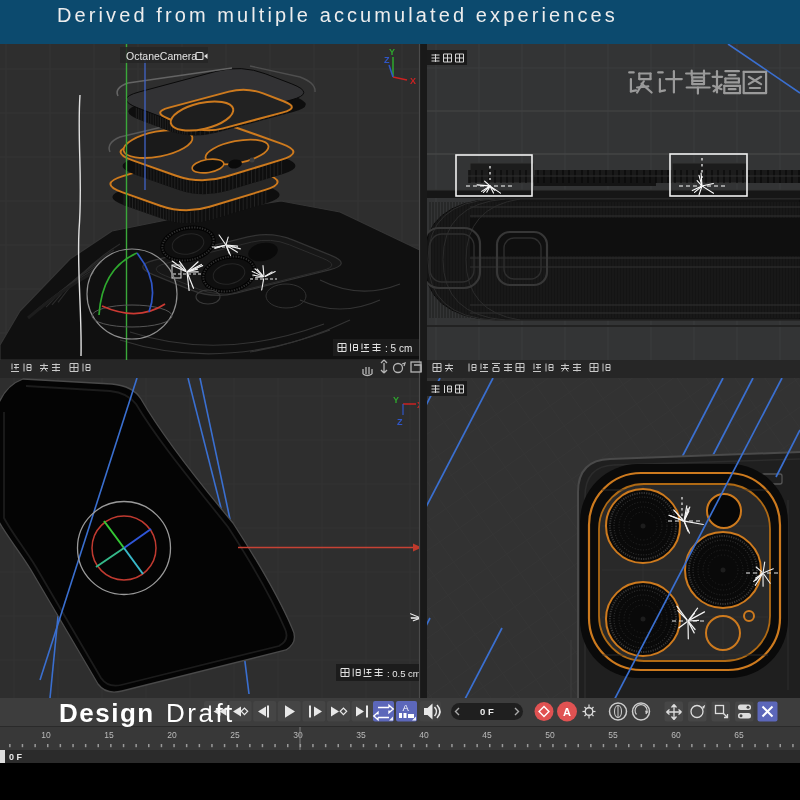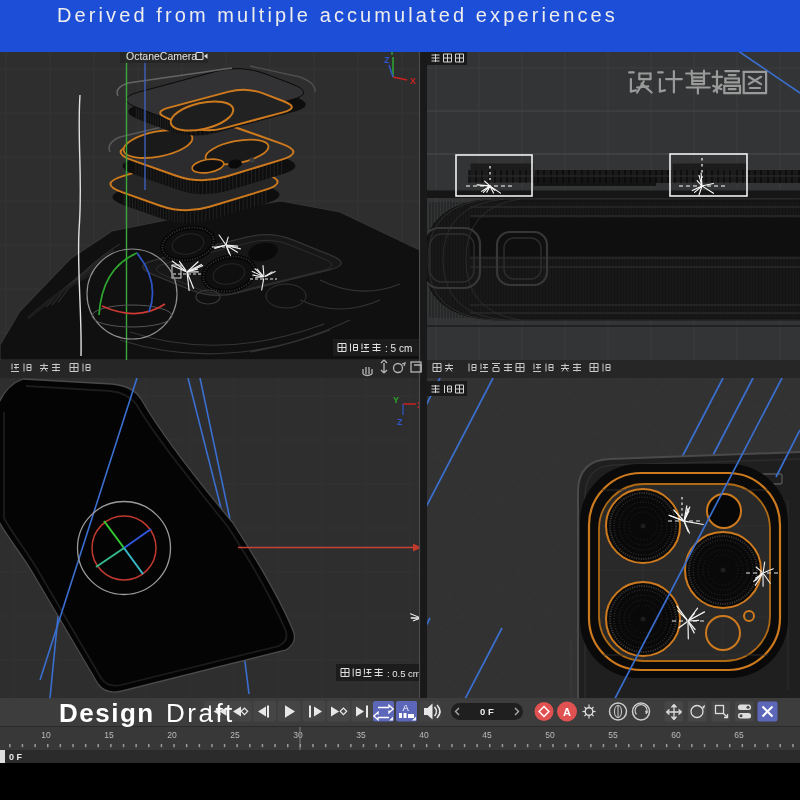--- a/index.html
+++ b/index.html
@@ -1,15 +1,15 @@
 <!DOCTYPE html>
 <html><head><meta charset="utf-8"><style>
 html,body{margin:0;padding:0;background:#000;width:800px;height:800px;overflow:hidden}
 *{font-family:"Liberation Sans",sans-serif}
-#title{position:absolute;left:0;top:0;width:800px;height:52px;background:#1d4ed8}
+#title{position:absolute;left:0;top:0;width:800px;height:44px;background:#0c4a6e}
 #title span{position:absolute;left:57px;top:4px;font-size:20px;letter-spacing:3.1px;color:#ededed}
 </style></head><body>
 <svg width="800" height="800" style="position:absolute;left:0;top:0" font-family="Liberation Sans">
 <defs>
 <clipPath id="cpVP1">
         <rect x="0" y="44" width="419" height="316"></rect>
       </clipPath>
 <clipPath id="cpVP2">
         <rect x="427" y="44" width="373" height="316"></rect>
       </clipPath>

